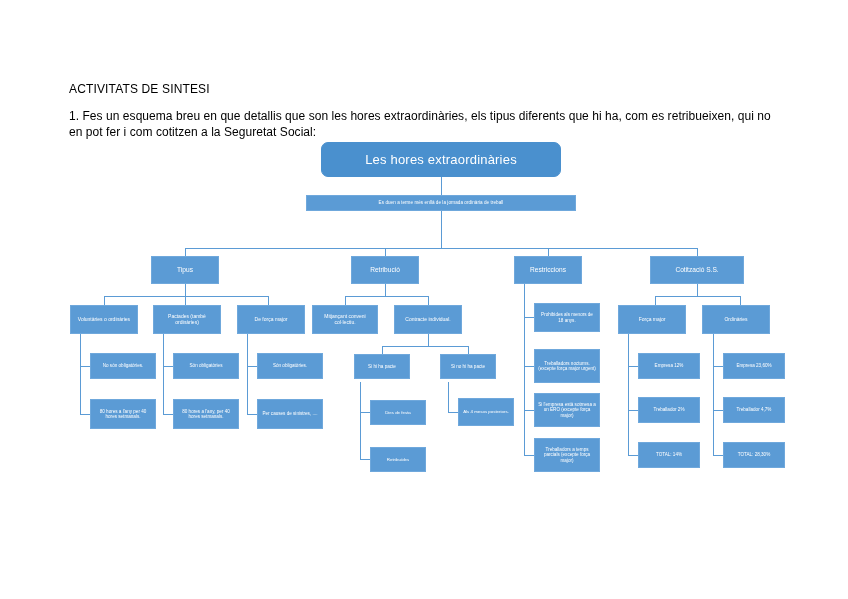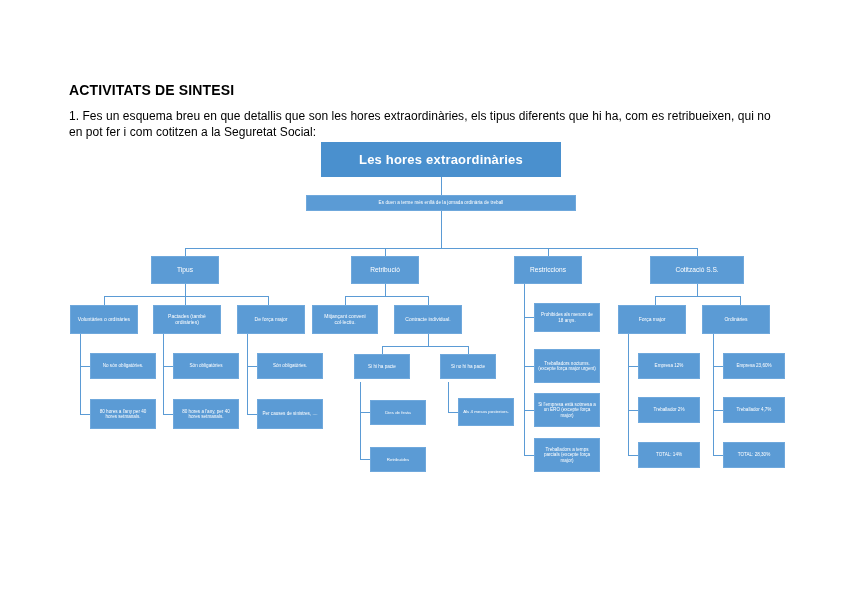--- a/index.html
+++ b/index.html
@@ -7,41 +7,41 @@
   body{
     width:848px;height:599px;background:#ffffff;
     font-family:"Liberation Sans","DejaVu Sans",sans-serif;
     color:#000;overflow:hidden;position:relative;
   }
   #page{position:relative;width:848px;height:599px;}
 
   
   .doc-heading{
     position:absolute;left:69px;top:82px;
-    font-size:14px;font-weight:bold;letter-spacing:.15px;
+    font-size:12px;font-weight:normal;letter-spacing:.15px;
   }
   .doc-para{
     position:absolute;left:69px;top:108px;width:712px;
     font-size:12px;line-height:16px;letter-spacing:.05px;
   }
 
   
   #diagram{position:absolute;left:0;top:0;width:848px;height:599px;}
   #lines{position:absolute;left:0;top:0;width:848px;height:599px;}
 
   .node{
     position:absolute;box-sizing:border-box;
     background:#5B9BD5;border:1px solid #6FA8DC;
     color:#ffffff;display:flex;align-items:center;justify-content:center;
     text-align:center;line-height:1.18;
     padding:1px 3px;overflow:hidden;
   }
   .node.root{
     background:#4A90CE;border-color:#4A90CE;
-    font-size:13px;font-weight:bold;letter-spacing:.2px;
+    font-size:13px;font-weight:normal;letter-spacing:.2px;border-radius:7px;
   }
   .node.sub{font-size:4.6px;letter-spacing:.05px;}
   .node.lvl2{font-size:6.6px;}
   .node.lvl3{font-size:5px;}
   .node.lvl4{font-size:4.6px;}
   .node.lvl5{font-size:4.4px;}
 </style>
 </head>
 <body>
 

